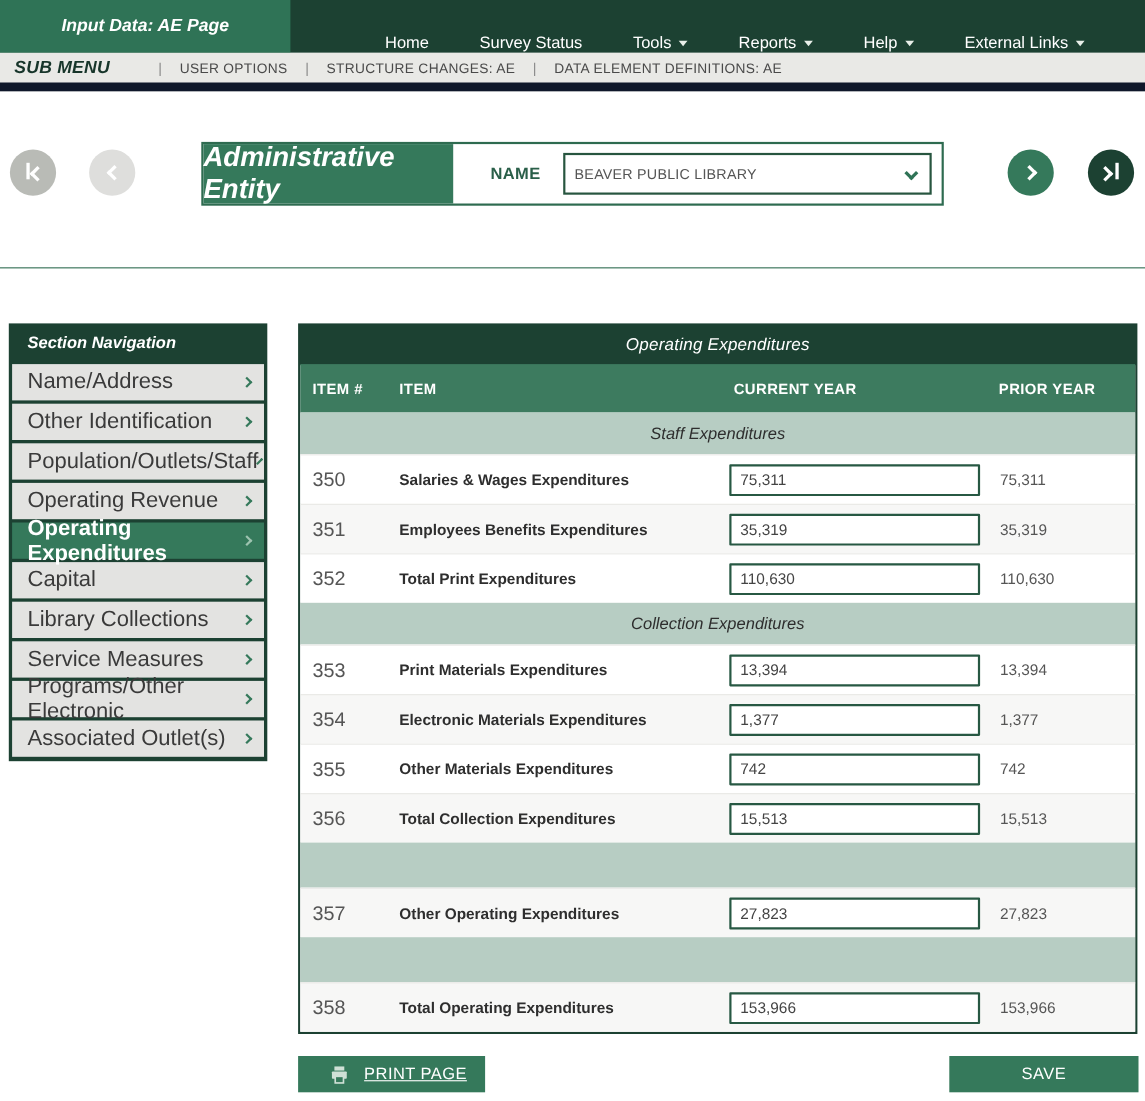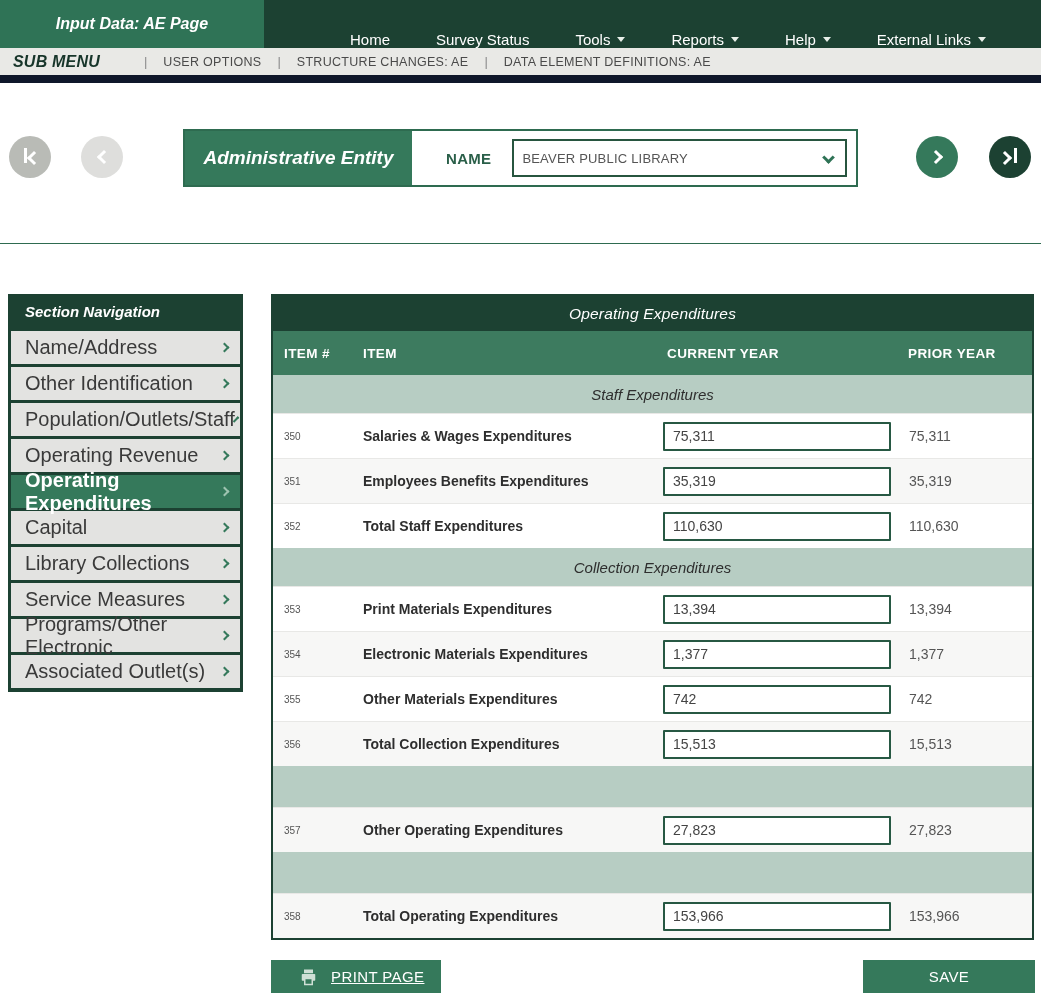--- a/index.html
+++ b/index.html
@@ -28,21 +28,21 @@
   .pager-next  { left:916px; top:136px; background:#35795B; }
   .pager-last  { left:989px; top:136px; background:#1C4132; }
   .chev { display:inline-block; width:10px; height:10px; border-top:3px solid #fff; border-right:3px solid #fff; }
   .chev.right { transform:rotate(45deg); margin-left:-3px; }
   .chev.left  { transform:rotate(-135deg); margin-right:-3px; }
   .pbar { display:inline-block; width:3px; height:15px; background:#fff; }
   .pager-first .pbar { margin-right:2px; }
   .pager-last  .pbar { margin-left:4px; }
 
   .entity-box { position:absolute; left:183px; top:129px; width:675px; height:58px; border:2px solid #2E6B50; background:#fff; display:flex; align-items:stretch; }
-  .entity-label { width:227px; background:#35795B; color:#fff; font-style:italic; font-weight:bold; font-size:19px; display:flex; align-items:center; justify-content:center; }
+  .entity-label { width:227px; background:#35795B; color:#fff; font-style:italic; font-weight:bold; font-size:25px; display:flex; align-items:center; justify-content:center; }
   .entity-right { flex:1; display:flex; align-items:center; }
   .entity-name-label { margin-left:34px; font-weight:bold; font-size:15px; color:#2A5F49; letter-spacing:0.3px; }
   .select-box { margin-left:21px; width:335px; height:38px; border:2px solid #27553F; background:#fff; display:flex; align-items:center; cursor:pointer; position:relative; }
   .select-value { font-size:13px; color:#555; padding-left:8px; letter-spacing:0.2px; }
   .select-chev { position:absolute; right:12px; top:12px; width:9px; height:9px; border-top:0; border-right:3px solid #2F7356; border-bottom:3px solid #2F7356; transform:rotate(45deg); }
 
   .divider { position:absolute; top:243px; left:0; width:1041px; border-top:1px solid #2E6B50; }
 
   
   .sidebar { position:absolute; left:8px; top:294px; width:235px; background:#1C4132; padding:0 3px 4px 3px; }
@@ -59,21 +59,21 @@
   .table-title { height:37px; background:#1C4132; color:#fff; font-style:italic; font-size:15.5px; display:flex; align-items:center; justify-content:center; margin:-1px; letter-spacing:0.2px; }
   .grid-row { display:grid; grid-template-columns:90px 300px 237px 132px; align-items:center; }
   .head-row { height:44px; background:#3D7B5F; color:#fff; font-weight:bold; font-size:13.5px; letter-spacing:0.4px; }
   .head-row .c1 { padding-left:11px; }
   .head-row .c3 { padding-left:4px; }
   .head-row .c4 { padding-left:8px; }
   .section-row { height:38px; background:#B7CDC3; display:flex; align-items:center; justify-content:center; font-style:italic; font-size:15px; color:#2e2e2e; }
   .section-row.empty { height:41px; }
   .data-row { height:45px; background:#fff; border-top:1px solid #E8E8E6; }
   .data-row.shaded { background:#F7F7F6; }
-  .data-row .c1 { padding-left:11px; font-size:10px; color:#555; }
+  .data-row .c1 { padding-left:11px; font-size:18px; color:#555; }
   .data-row .c2 { font-size:14px; font-weight:bold; color:#2e2e2e; }
   .data-row .c4 { padding-left:9px; font-size:14px; color:#555; }
   .cy-input { width:228px; height:29px; border:2px solid #275843; border-radius:1px; padding-left:8px; font-family:"Liberation Sans",sans-serif; font-size:14px; color:#444; background:#fff; }
 
   
   .action-btn { position:absolute; top:960px; height:33px; background:#35795B; border:none; color:#fff; font-size:15px; letter-spacing:0.4px; cursor:pointer; font-family:"Liberation Sans",sans-serif; display:flex; align-items:center; justify-content:center; }
   .print-btn { left:271px; width:170px; justify-content:flex-start; padding-left:28px;text-decoration:underline; }
   .print-btn svg { margin-right:13px; }
   .save-btn { left:863px; width:172px; }
 </style>
@@ -212,21 +212,21 @@
           <span class="c4">75,311</span>
         </div>
         <div class="grid-row data-row shaded">
           <span class="c1">351</span>
           <span class="c2">Employees Benefits Expenditures</span>
           <span class="c3"><input type="text" class="cy-input" value="35,319" style=""></span>
           <span class="c4">35,319</span>
         </div>
         <div class="grid-row data-row">
           <span class="c1">352</span>
-          <span class="c2">Total Staff Expenditures</span>
+          <span class="c2">Total Print Expenditures</span>
           <span class="c3"><input type="text" class="cy-input" value="110,630" style=""></span>
           <span class="c4">110,630</span>
         </div>
         <div class="section-row">Collection Expenditures</div>
         <div class="grid-row data-row">
           <span class="c1">353</span>
           <span class="c2">Print Materials Expenditures</span>
           <span class="c3"><input type="text" class="cy-input" value="13,394" style=""></span>
           <span class="c4">13,394</span>
         </div>

